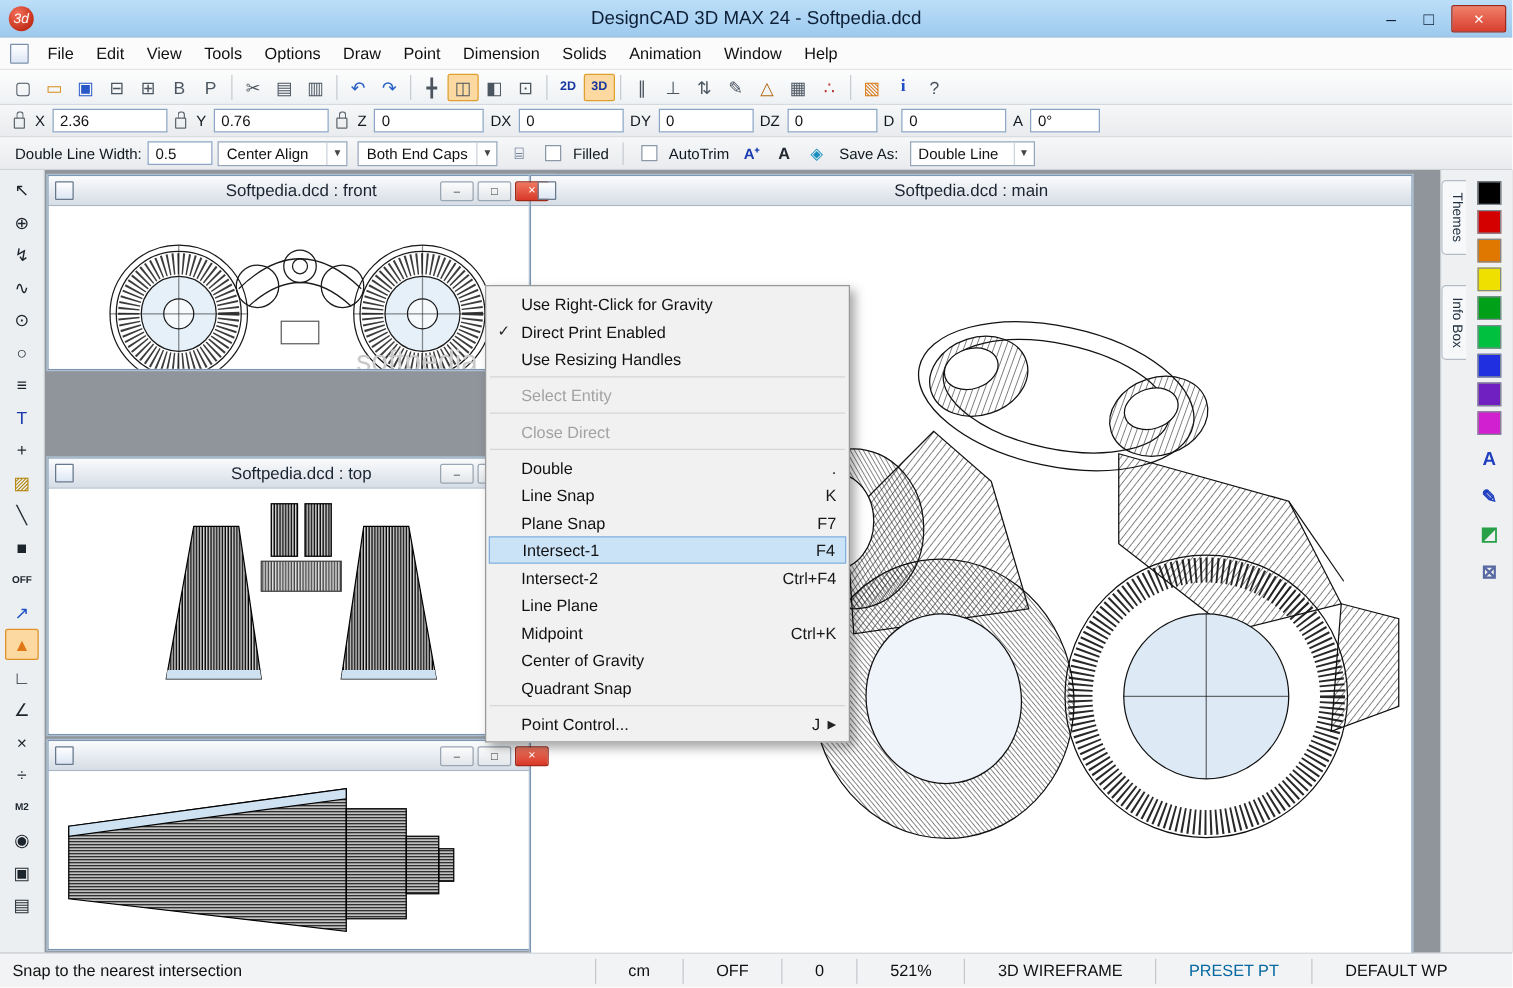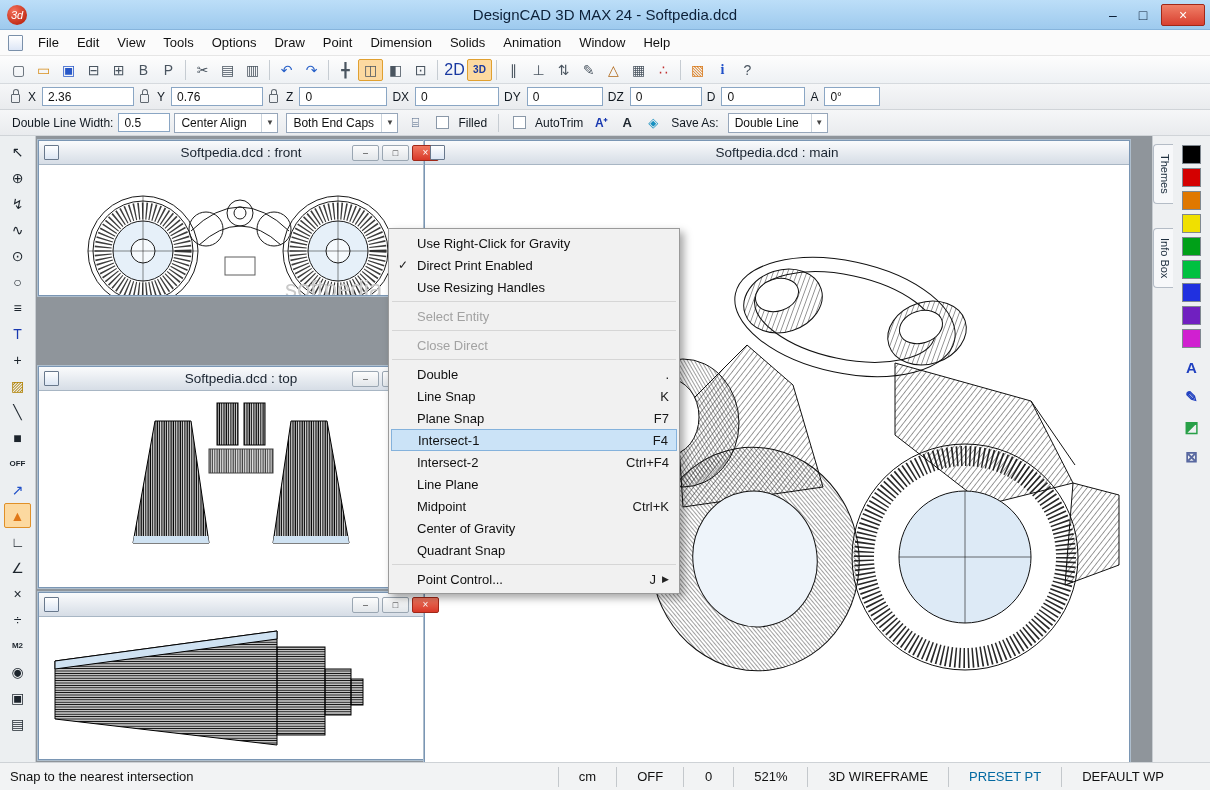--- a/index.html
+++ b/index.html
@@ -71,21 +71,21 @@
   .ctx-item.disabled,.ctx-item.disabled .sc{color:#a2a2a2}
   .ctx-item.hl{background:#cbe3f7;border:1px solid #84b2dc;margin:0 2px;padding:0 8px 0 26px;height:22px}
   .ctx-item .check{position:absolute;left:9px;font-size:12px;color:#222}
   .ctx-item .sub{margin-left:6px;font-size:9px;color:#222}
   .ctx-sep{height:1px;background:#d6d6d6;margin:3px 3px}
 
   
   .statusbar{height:28px;background:#f2f3f4;border-top:1px solid #ced2d6;display:flex;align-items:center;font-size:13px;color:#101010}
   .status-msg{padding-left:10px}
   .status-cells{margin-left:auto;display:flex;align-items:center;height:100%;padding-right:26px}
-  .status-cell{padding:0 20px;border-left:1px solid #c4c8cc;height:20px;display:flex;align-items:center;justify-content:center;min-width:50px;white-space:nowrap}
+  .status-cell{padding:0 26px;border-left:1px solid #c4c8cc;height:20px;display:flex;align-items:center;justify-content:center;min-width:50px;white-space:nowrap}
   .status-cell.muted{color:#0369a1}
 </style>
 </head>
 <body>
 
 <div class="titlebar">
   <div class="app-badge">3d</div>
   <div class="win-title">DesignCAD 3D MAX 24 - Softpedia.dcd</div>
   <div class="win-btns">
     <div class="win-btn">–</div>
@@ -127,21 +127,21 @@
       <span class="tb-icon">▥</span>
       <span class="tb-sep"></span>
       <span class="tb-icon" style="color: rgb(40, 96, 200);">↶</span>
       <span class="tb-icon" style="color: rgb(40, 96, 200);">↷</span>
       <span class="tb-sep"></span>
       <span class="tb-icon">╋</span>
       <span class="tb-icon active">◫</span>
       <span class="tb-icon">◧</span>
       <span class="tb-icon">⊡</span>
       <span class="tb-sep"></span>
-      <span class="tb-icon" style="color: rgb(24, 56, 160); font-size: 16px; font-weight: 400;">2D</span>
+      <span class="tb-icon" style="color: rgb(24, 56, 160); font-size: 10px; font-weight: 700;">2D</span>
       <span class="tb-icon active" style="color: rgb(24, 56, 160); font-size: 10px; font-weight: 700;">3D</span>
       <span class="tb-sep"></span>
       <span class="tb-icon">∥</span>
       <span class="tb-icon">⊥</span>
       <span class="tb-icon">⇅</span>
       <span class="tb-icon">✎</span>
       <span class="tb-icon" style="color: rgb(176, 104, 24);">△</span>
       <span class="tb-icon">▦</span>
       <span class="tb-icon" style="color: rgb(192, 48, 48);">∴</span>
       <span class="tb-sep"></span>

